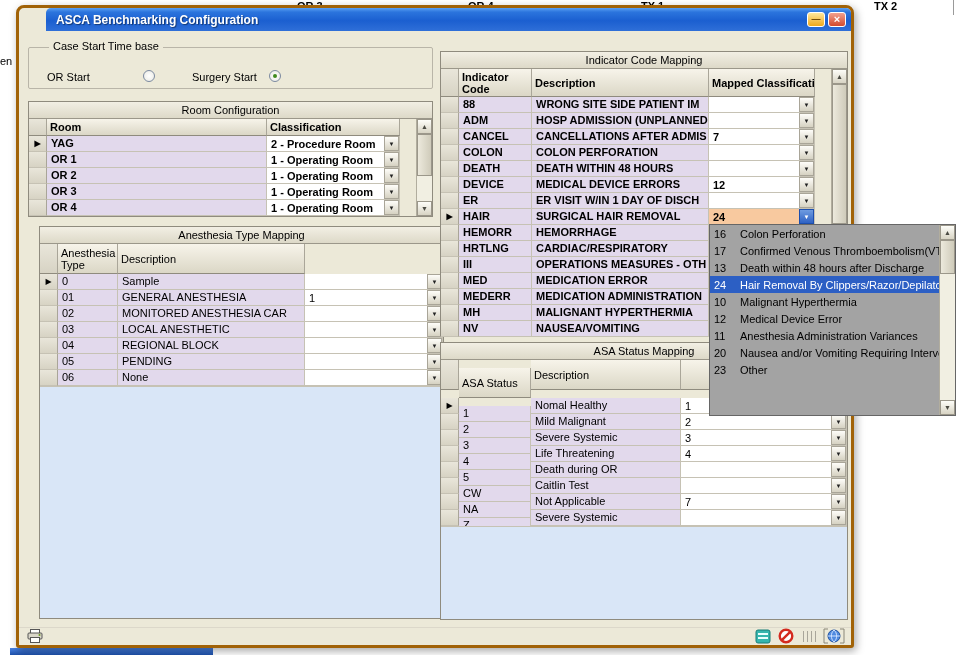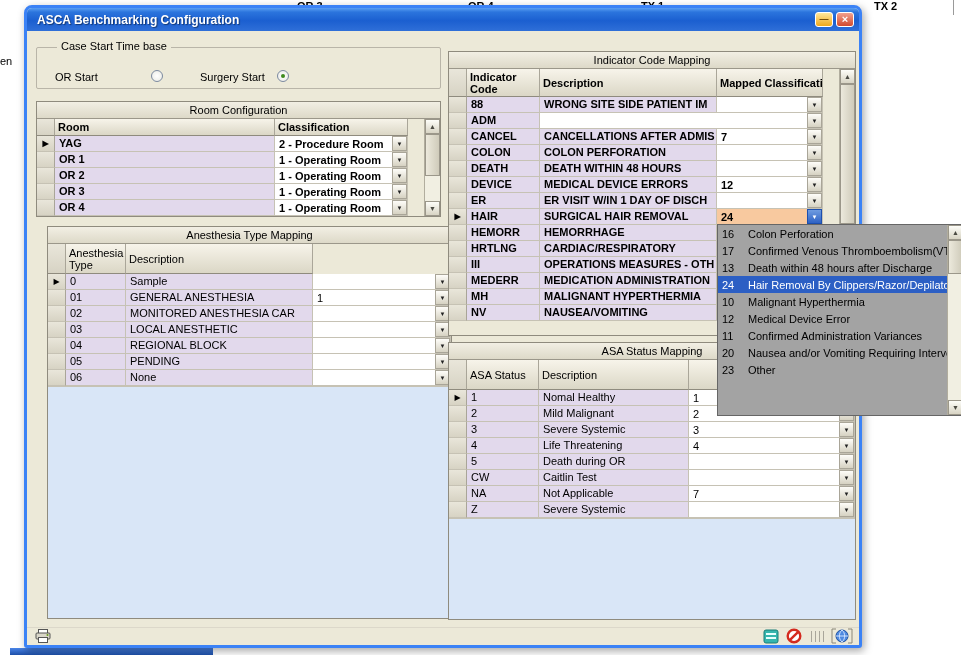--- a/index.html
+++ b/index.html
@@ -13,23 +13,23 @@
   .bg-label { position: absolute; top: 0; white-space: nowrap; font-weight: bold; }
   #bg-col-0 { left: 297px; } #bg-col-1 { left: 468px; }
   #bg-col-2 { left: 641px; } #bg-col-3 { left: 874px; }
   .bg-left  { position: absolute; left: 0; top: 55px; }
   .bg-vline { position: absolute; left: 953px; top: 0; width: 1px; height: 15px; background: #9a9a9a; }
   .bg-strip { position: absolute; left: 10px; top: 648px; width: 203px; height: 7px;
               background: linear-gradient(#4a85e8, #1d4fa8); }
 
   
   .dialog {
-    position: absolute; left: 24px; top: 5px; width: 838px; height: 643px;
-    border: 3px solid #3b82f6; border-radius: 8px 8px 3px 3px;
-    background: #ece9d8; box-shadow: 2px 3px 8px rgba(0,0,0,.35);
+    position: absolute; left: 16px; top: 5px; width: 838px; height: 643px;
+    border: 3px solid #a16207; border-radius: 8px 8px 3px 3px;
+    background: #ece9d8; box-shadow: 2px 3px 8px rgba(0,0,0,.35); padding-left: 27px;
   }
   .titlebar {
     height: 23px; border-radius: 5px 5px 0 0; padding: 0 5px 0 10px;
     background: linear-gradient(180deg, #5a9ff2 0%, #2b74dd 18%, #1b5fd0 55%, #2f6fd8 100%);
     display: flex; align-items: center; color: #fff; font-weight: bold; font-size: 12px;
   }
   .tb-title { flex: 1; text-shadow: 1px 1px 1px rgba(0,0,0,.45); white-space: nowrap; }
   .tb-btn {
     width: 18px; height: 15px; margin-left: 3px; border: 1px solid #fff; border-radius: 3px;
     display: flex; align-items: center; justify-content: center; font-size: 9px; line-height: 1; cursor: default;
@@ -75,21 +75,21 @@
            background: linear-gradient(#e9e6da, #d7d3c4); border-right: 1px solid #a9a598;
            display: flex; align-items: center; justify-content: center; }
   .tri { font-size: 8px; line-height: 1; visibility: hidden; }
   .row-current .tri { visibility: visible; }
   .flex1 { flex: 1; min-width: 0; }
   .w-room  { width: 220px; flex: 0 0 220px; }
   .w-atype { width: 60px;  flex: 0 0 60px;  }
   .w-adesc { width: 187px; flex: 0 0 187px; }
   .w-icode { width: 73px;  flex: 0 0 73px;  }
   .w-idesc { width: 177px; flex: 0 0 177px; }
-  .w-astat { width: 72px;  flex: 0 0 72px;  }
+  .w-astat { width: 72px;  flex: 0 0 72px; margin-top: 8px;  }
   .w-sdesc { width: 150px; flex: 0 0 150px; }
   .nowrap  { white-space: nowrap; }
   .sb-pad  { margin-right: 32px; font-weight: bold; }
   .filler  { flex: 1; background: #d9e6f7; border-top: 1px solid #c6c2b4; }
 
   
   .combo { position: relative; padding-right: 17px; display: flex; align-items: center; }
   .cbtn  { position: absolute; right: 0; top: 0; bottom: 0; width: 15px;
            background: linear-gradient(#fefdf9, #d6d2c2); border: 1px solid #a9a598;
            display: flex; align-items: center; justify-content: center; }
@@ -378,20 +378,21 @@
                 <span class="arr">▼</span>
               </span>
             </div>
           </div>
 
           <div class="grow">
             <div class="gcell selcell">
               <span class="tri">▶</span>
             </div>
             <div class="gcell lav w-icode">ADM</div>
+            <div class="gcell lav w-idesc">HOSP ADMISSION (UNPLANNED</div>
             <div class="gcell combo flex1">
               <span></span>
               <span class="cbtn">
                 <span class="arr">▼</span>
               </span>
             </div>
           </div>
 
           <div class="grow">
             <div class="gcell selcell">
@@ -512,20 +513,33 @@
             <div class="gcell lav w-icode">III</div>
             <div class="gcell lav w-idesc">OPERATIONS MEASURES - OTH</div>
             <div class="gcell combo flex1">
               <span></span>
               <span class="cbtn">
                 <span class="arr">▼</span>
               </span>
             </div>
           </div>
 
+          <div class="grow">
+            <div class="gcell selcell">
+              <span class="tri">▶</span>
+            </div>
+            <div class="gcell lav w-icode">MED</div>
+            <div class="gcell lav w-idesc">MEDICATION ERROR</div>
+            <div class="gcell combo flex1">
+              <span></span>
+              <span class="cbtn">
+                <span class="arr">▼</span>
+              </span>
+            </div>
+          </div>
 
           <div class="grow">
             <div class="gcell selcell">
               <span class="tri">▶</span>
             </div>
             <div class="gcell lav w-icode">MEDERR</div>
             <div class="gcell lav w-idesc">MEDICATION ADMINISTRATION</div>
             <div class="gcell combo flex1">
               <span></span>
               <span class="cbtn">
@@ -728,21 +742,21 @@
             <span class="dd-label">Malignant Hyperthermia</span>
           </div>
 
           <div class="dd-row">
             <span class="dd-code">12</span>
             <span class="dd-label">Medical Device Error</span>
           </div>
 
           <div class="dd-row">
             <span class="dd-code">11</span>
-            <span class="dd-label">Confirmed Administration Variances</span>
+            <span class="dd-label">Anesthesia Administration Variances</span>
           </div>
 
           <div class="dd-row">
             <span class="dd-code">20</span>
             <span class="dd-label">Nausea and/or Vomiting Requiring Intervention</span>
           </div>
 
           <div class="dd-row">
             <span class="dd-code">23</span>
             <span class="dd-label">Other</span>

